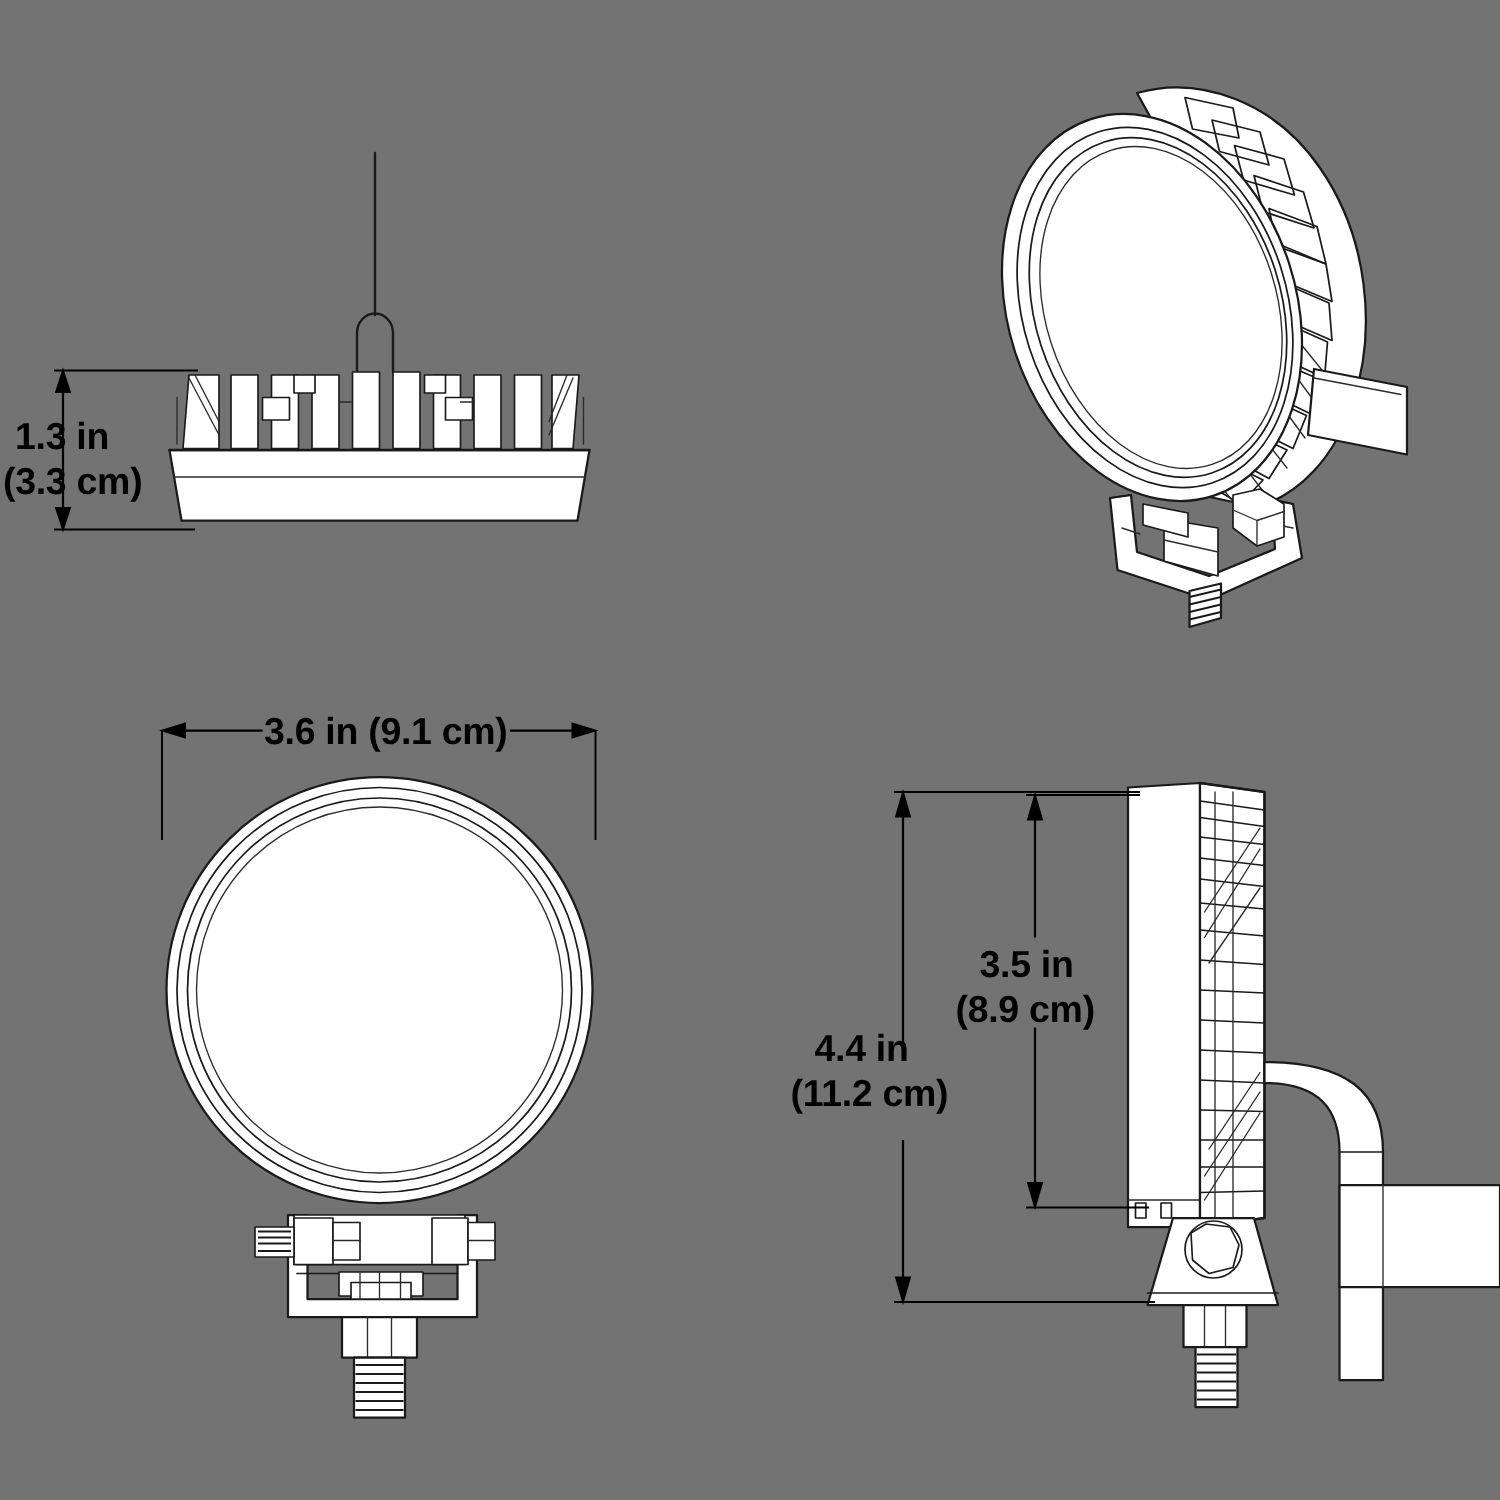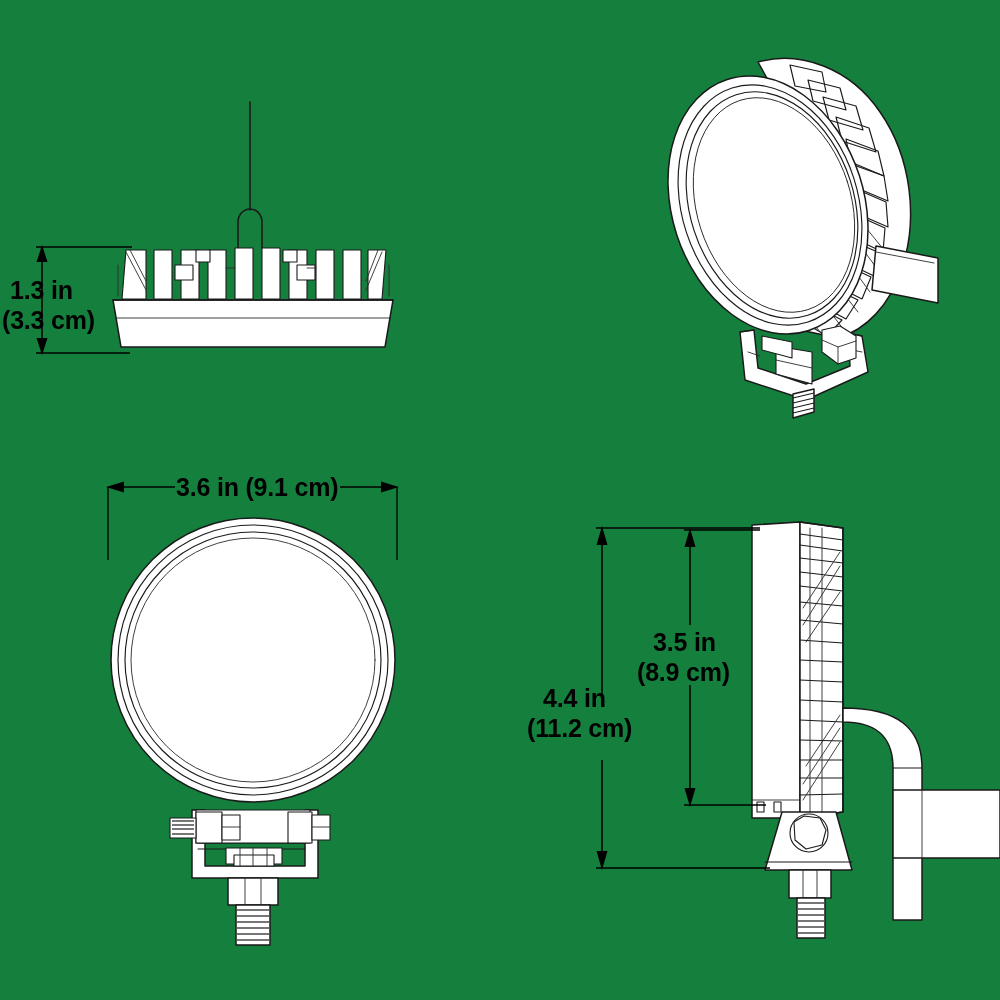--- a/index.html
+++ b/index.html
@@ -12,21 +12,21 @@
     height: 1000px;
     font-family: "Liberation Sans", sans-serif;
     overflow: hidden;
     position: relative;
   }
   #sheet {
     position: absolute;
     left: 0; top: 0;
     width: 1000px;
     height: 1000px;
-    background: #15803d;
+    background: #737373;
   }
   svg.drawing {
     display: block;
     width: 1000px;
     height: 1000px;
   }
   .ln {
     fill: none;
     stroke: #1a1a1a;
     stroke-width: 1.6;

